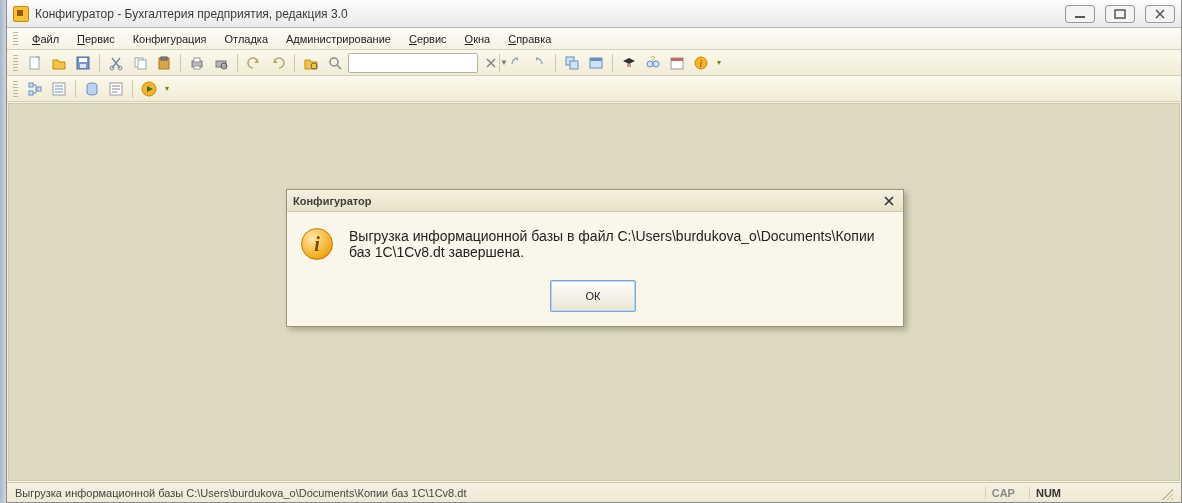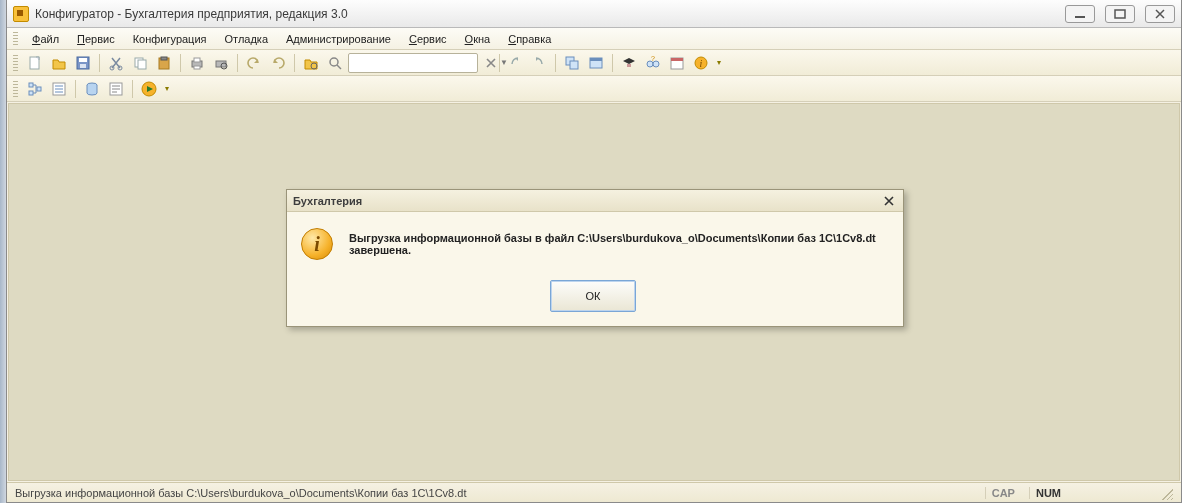--- a/index.html
+++ b/index.html
@@ -205,22 +205,21 @@
     display: flex; align-items: center; justify-content: center;
     color: #7a4a00;
     font-family: Georgia, serif;
     font-style: italic;
     font-weight: bold;
     font-size: 20px;
     flex-shrink: 0;
   }
   .dlg-text {
     color: #222;
-    font-size: 11px;
-    font-weight: bold;
+    font-size: 14px;
   }
   .dlg-buttons {
     display: flex;
     justify-content: center;
     margin-top: 20px;
   }
   .ok-btn {
     width: 86px; height: 32px;
     background: linear-gradient(#fdfdfb, #eae6d4);
     border: 1px solid #7aa6d6;
@@ -489,21 +488,21 @@
           <path d="M6 5 l6 3 l-6 3 z" fill="#2a7a2a"></path>
         </svg>
       </div>
     <div class="help-dd">▾</div>
   </div>
 
   <div class="client-area">
 
     <div class="dialog">
       <div class="dialog-title">
-        <div class="dt-text">Бухгалтерия</div>
+        <div class="dt-text">Конфигуратор</div>
         <div class="dlg-close">
           <svg width="10" height="10" viewBox="0 0 10 10">
               <path d="M1 1 L9 9 M9 1 L1 9" stroke="#333" stroke-width="1.6"></path>
             </svg>
         </div>
       </div>
       <div class="dialog-body">
         <div class="dlg-row">
           <div class="info-icon">i</div>
           <div class="dlg-text">Выгрузка информационной базы в файл C:\Users\burdukova_o\Documents\Копии баз 1С\1Cv8.dt завершена.</div>

